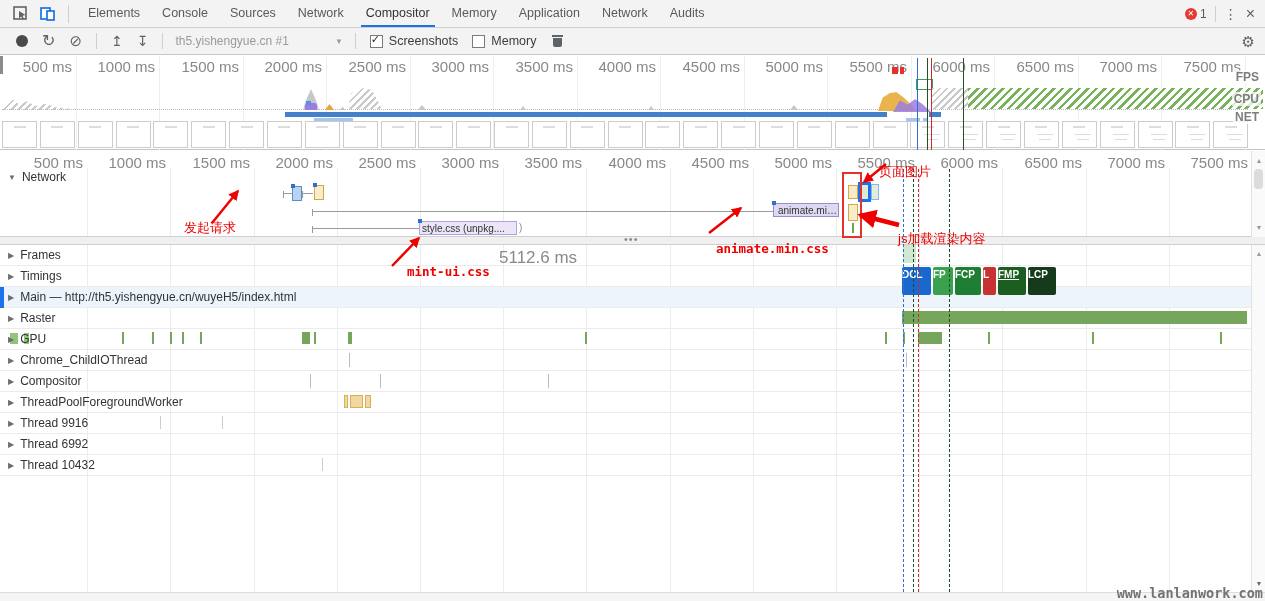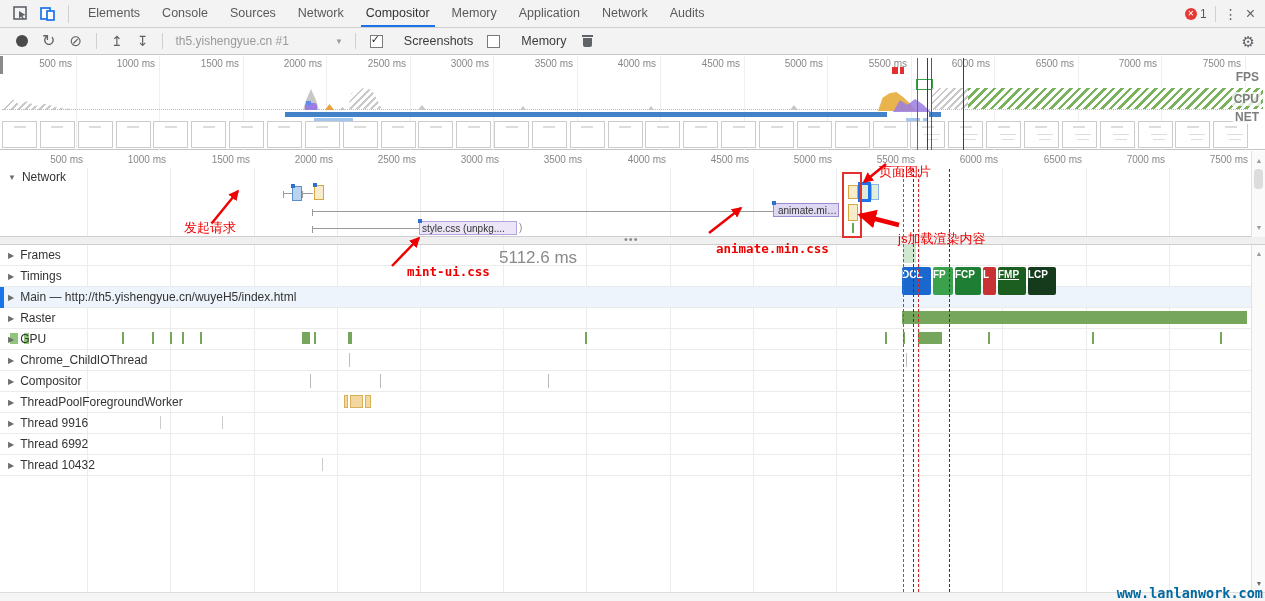--- a/index.html
+++ b/index.html
@@ -20,30 +20,30 @@
   .errdot{width:12px;height:12px;border-radius:50%;background:#e53935;color:#fff;font-size:8px;
           line-height:12px;text-align:center;font-weight:bold;}
   .vsep{width:1px;height:16px;background:#d0d0d0;}
   .glyphbtn{color:#5f6368;font-size:14px;line-height:14px;}
   .toolbar{position:absolute;left:0;top:28px;width:1265px;height:27px;background:#f3f3f3;
            border-bottom:1px solid #c8c8c8;display:flex;align-items:center;box-sizing:border-box;}
   .tool{color:#5f6368;margin-left:14px;font-size:14px;line-height:14px;}
   .record{width:12px;height:12px;border-radius:50%;background:#4a4a4a;margin-left:16px;}
   .target{color:#9a9a9a;margin-left:12px;font-size:12px;}
   .ddown{color:#9a9a9a;font-size:8px;margin-left:46px;}
-  .cblbl{display:flex;align-items:center;gap:21px;margin-left:14px;color:#3c3c3c;font-size:12.5px;}
+  .cblbl{display:flex;align-items:center;gap:6px;margin-left:14px;color:#3c3c3c;font-size:12.5px;}
   .cb{width:11px;height:11px;border:1px solid #7a7a7a;background:#fff;position:relative;display:inline-block;}
   .cb.on:after{content:"✓";position:absolute;left:0px;top:-3px;font-size:11px;font-weight:bold;color:#2a2a2a;}
   .trash{position:relative;width:11px;height:13px;margin-left:16px;}
   .trash:before{content:"";position:absolute;top:0;left:0;width:11px;height:2px;background:#5f6368;}
   .trash:after{content:"";position:absolute;top:3px;left:1px;width:9px;height:9px;background:#5f6368;border-radius:0 0 2px 2px;}
   .gear{position:absolute;right:10px;top:33px;color:#5f6368;font-size:15px;}
   
   .overview{position:absolute;left:0;top:55px;width:1265px;height:95px;border-bottom:1px solid #c4c4c4;box-sizing:border-box;background:#fff;}
-  .rlabel{position:absolute;color:#888;font-size:10px;white-space:nowrap;}
+  .rlabel{position:absolute;color:#888;font-size:15px;white-space:nowrap;}
   .lane{position:absolute;right:4px;color:#7d7d7d;font-weight:bold;font-size:12px;background:rgba(255,255,255,.75);padding:0 2px;z-index:6;}
   .hatch-gray{background:repeating-linear-gradient(135deg,#c9c9c9 0 2px,rgba(255,255,255,0) 2px 5px);}
   .hatch-green{background:repeating-linear-gradient(135deg,#7ab25c 0 2.5px,#fff 2.5px 6px);}
   .dotline{border-top:1px dotted #bbb;}
   .film{position:absolute;top:121px;height:27px;background:#fff;border:1px solid #ccc;box-sizing:border-box;}
   .film i{position:absolute;top:4px;left:50%;margin-left:-6px;width:12px;height:2px;background:#ddd;}
   .film i.b{top:12px;width:16px;margin-left:-4px;height:1px;}
   .film i.c{top:17px;width:12px;margin-left:-2px;height:1px;}
   .netpane{position:absolute;left:0;top:150px;width:1265px;height:87px;background:#fff;}
   .netlbl{position:absolute;left:8px;top:170px;color:#333;font-size:12px;display:flex;gap:6px;align-items:center;}
@@ -62,21 +62,21 @@
   .nbox{position:absolute;box-sizing:border-box;z-index:4;font-size:10px;line-height:13px;color:#333;white-space:nowrap;overflow:hidden;}
   .corner{position:absolute;width:4px;height:4px;background:#2f6fce;z-index:5;}
   .anno-t{position:absolute;color:#ef0000;white-space:nowrap;z-index:45;font-size:13px;}
   .anno-t.mono{font-family:"DejaVu Sans Mono","Liberation Mono",monospace;font-weight:bold;font-size:12.5px;}
   .annorect{position:absolute;border:2px solid #e53030;z-index:44;}
   .sb{position:absolute;width:14px;background:#fafafa;border-left:1px solid #e2e2e2;box-sizing:border-box;z-index:30;}
   .sb .ar{position:absolute;left:0;width:14px;text-align:center;color:#9a9a9a;font-size:7px;}
   .sb .th{position:absolute;left:2px;width:9px;background:#dcdcdc;border-radius:4px;}
   .hscroll{position:absolute;left:0;top:592px;width:1265px;height:9px;background:#f5f5f5;border-top:1px solid #ddd;box-sizing:border-box;z-index:30;}
   .wm-gray{position:absolute;right:10px;top:573px;color:#d2d2d2;font-size:14px;z-index:50;}
-  .wm-red{position:absolute;right:2px;top:585px;color:#0369a1;font-size:13.5px;font-weight:bold;
+  .wm-red{position:absolute;right:2px;top:585px;color:#737373;font-size:13.5px;font-weight:bold;
           font-family:"DejaVu Sans Mono","Liberation Mono",monospace;z-index:51;}
   svg.arrows{position:absolute;left:0;top:0;z-index:46;pointer-events:none;}
 </style>
 </head>
 <body>
 
 <div class="dt">
 
   <div class="tabbar">
     <span class="tb-icon">

